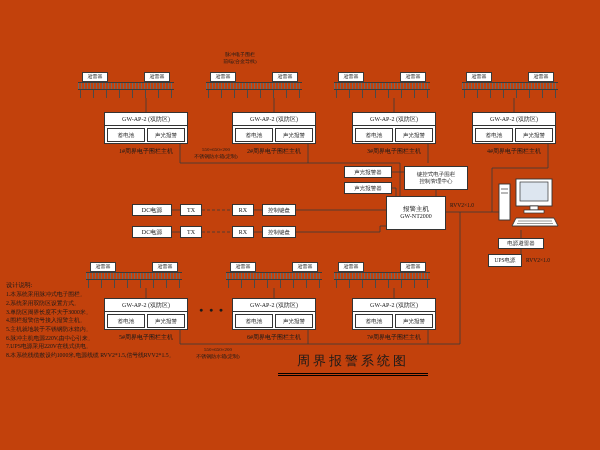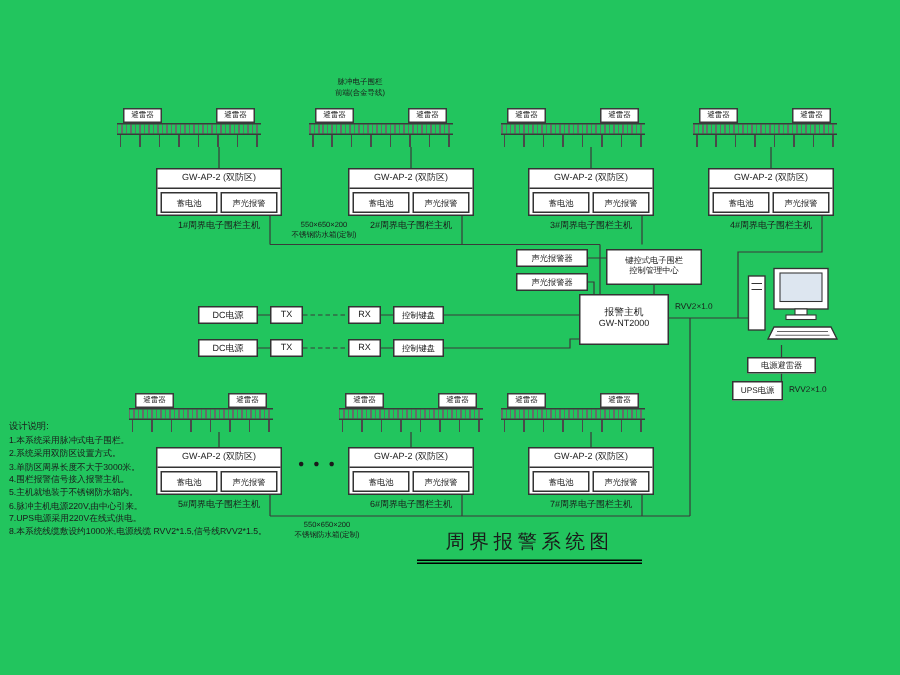--- a/index.html
+++ b/index.html
@@ -1,17 +1,17 @@
 <!DOCTYPE html>
 <html><head>
 <meta charset="utf-8">
 <style>
   html,body{margin:0;padding:0;background:#fff;}
-  .sheet{position:relative;width:600px;height:450px;background:#22c55e;overflow:hidden;
-         font-family:Liberation Sans, sans-serif;color:#1a1a1a;}
+  .sheet{position:relative;width:600px;height:450px;background:#c2410c;overflow:hidden;
+         font-family:Liberation Serif, serif;color:#1a1a1a;}
   .sheet *{box-sizing:border-box;}
   svg.wires{position:absolute;left:0;top:0;pointer-events:none;}
 
   
   .fence{position:absolute;height:26px;}
   .fence .band{position:absolute;left:0;right:0;top:10px;height:8px;
     border-top:1px solid #3a3a3a;border-bottom:1px solid #3a3a3a;
     background:repeating-linear-gradient(90deg,#6a6a6a 0 1px,transparent 1px 3px);}
   .fence .posts{position:absolute;left:2px;right:2px;top:18px;height:8px;
     background:repeating-linear-gradient(90deg,#4a4a4a 0 1px,transparent 1px 13px);}

